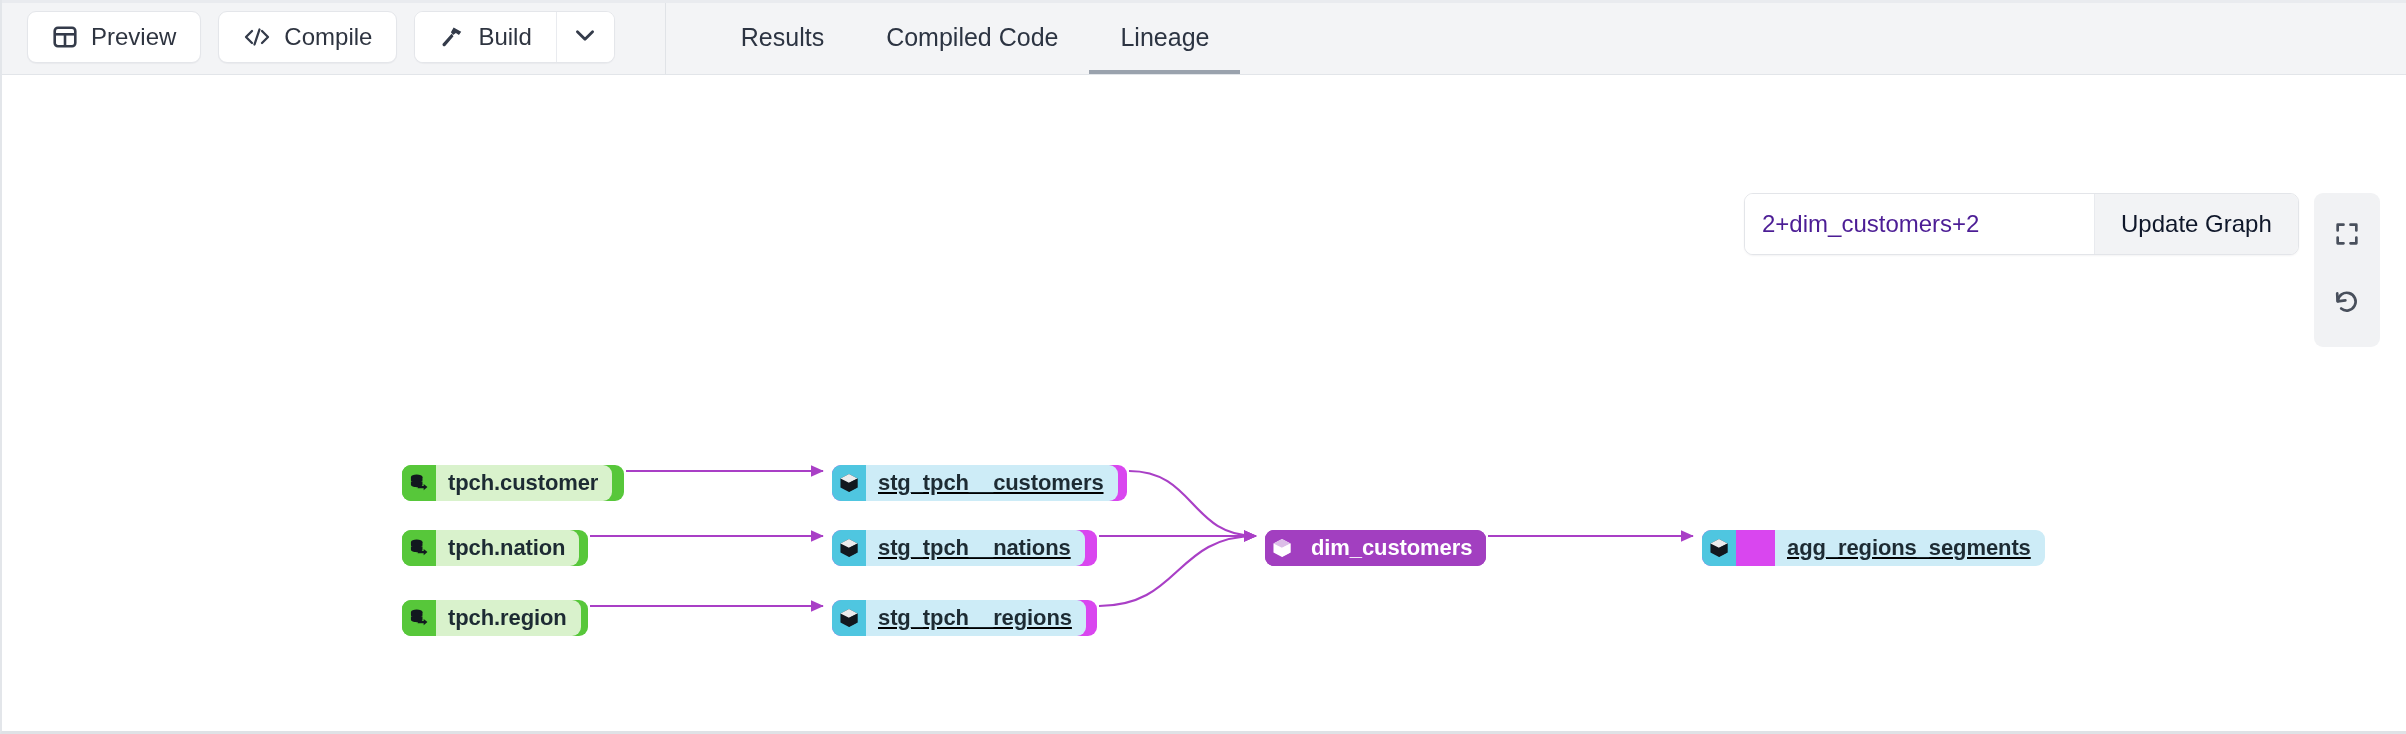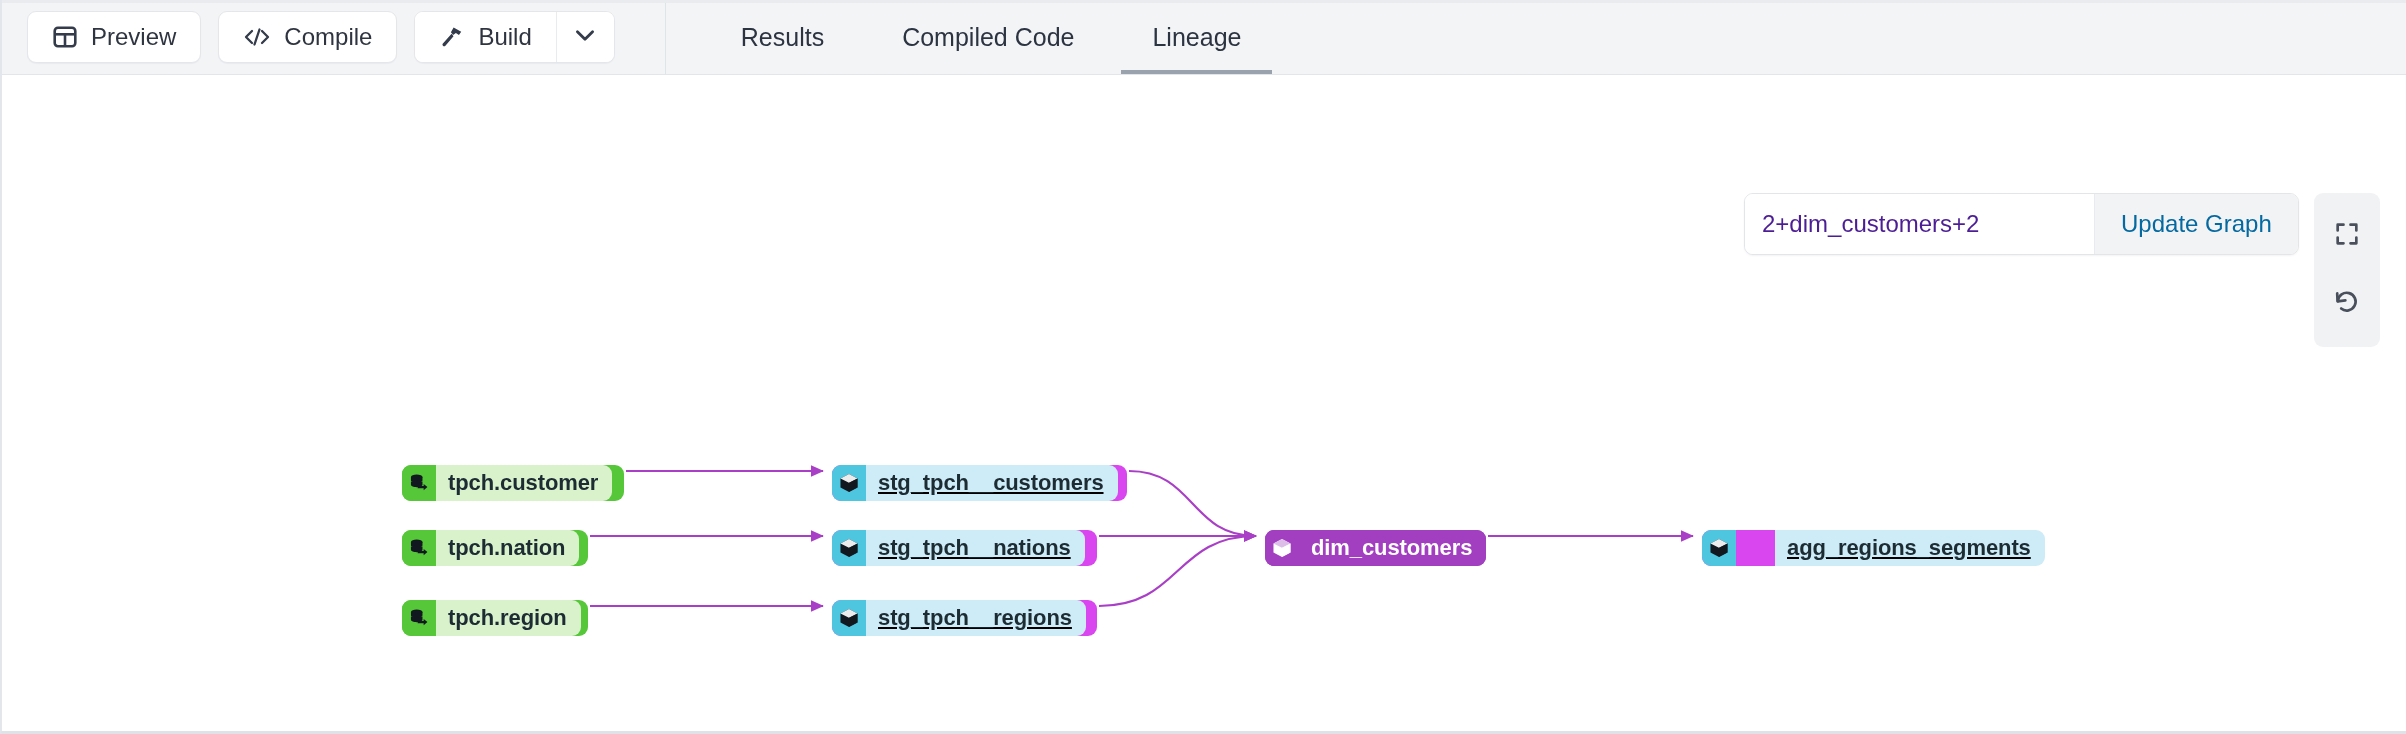--- a/index.html
+++ b/index.html
@@ -96,21 +96,21 @@
     margin-left: 33px;
     margin-top: 3px;
   }
 
   
   .tabs {
     display: flex;
     align-items: flex-start;
     height: 100%;
     padding-left: 44px;
-    gap: 16px;
+    gap: 0;
   }
   .tab {
     position: relative;
     height: 100%;
     display: flex;
     align-items: center;
     padding: 0 31px;
     font-size: 25px;
     color: #2c3442;
     cursor: pointer;
@@ -160,21 +160,21 @@
   .update-btn {
     display: flex;
     align-items: center;
     justify-content: center;
     padding: 0 26px;
     background: #f2f3f5;
     border: none;
     border-left: 1px solid #e8eaee;
     font-size: 24px;
     font-family: "Liberation Sans", sans-serif;
-    color: #0369a1;
+    color: #0f172a;
     cursor: pointer;
     white-space: nowrap;
   }
 
   .icon-stack {
     position: absolute;
     top: 118px;
     left: 2312px;
     width: 66px;
     background: #f1f2f4;

